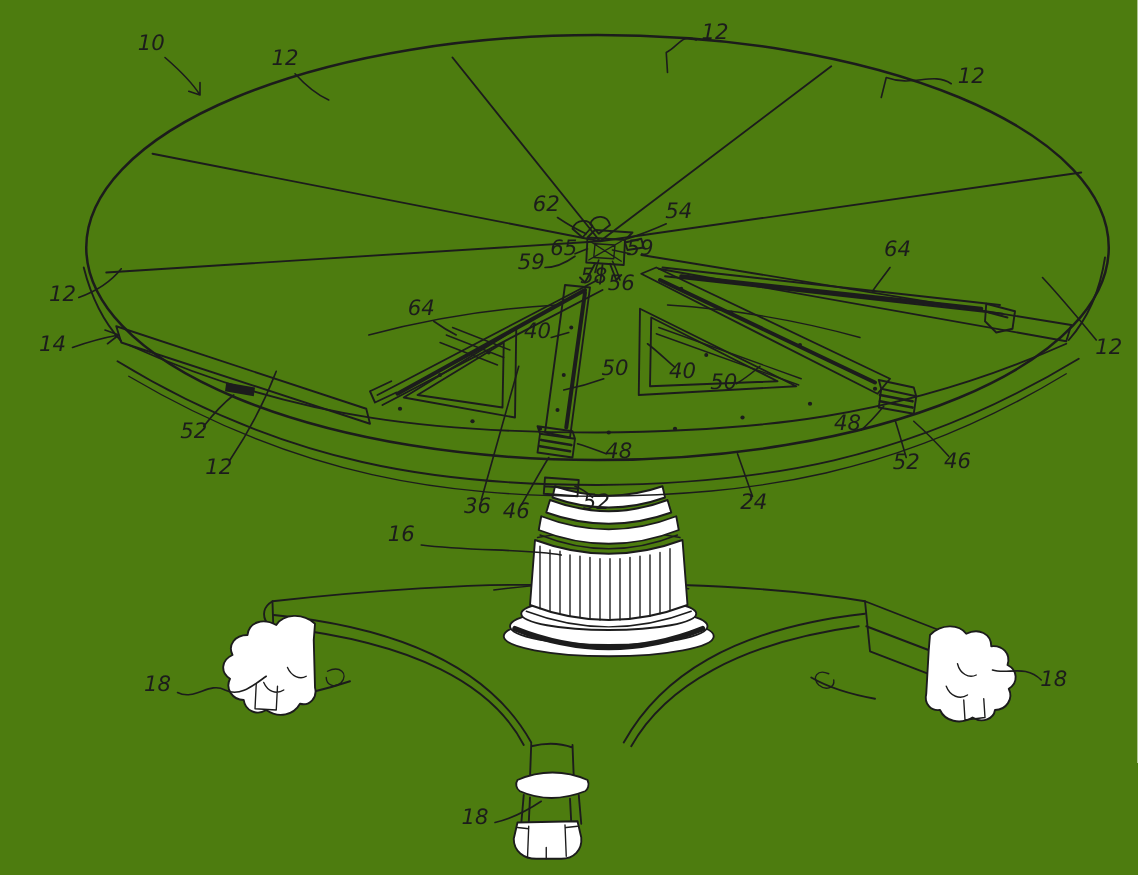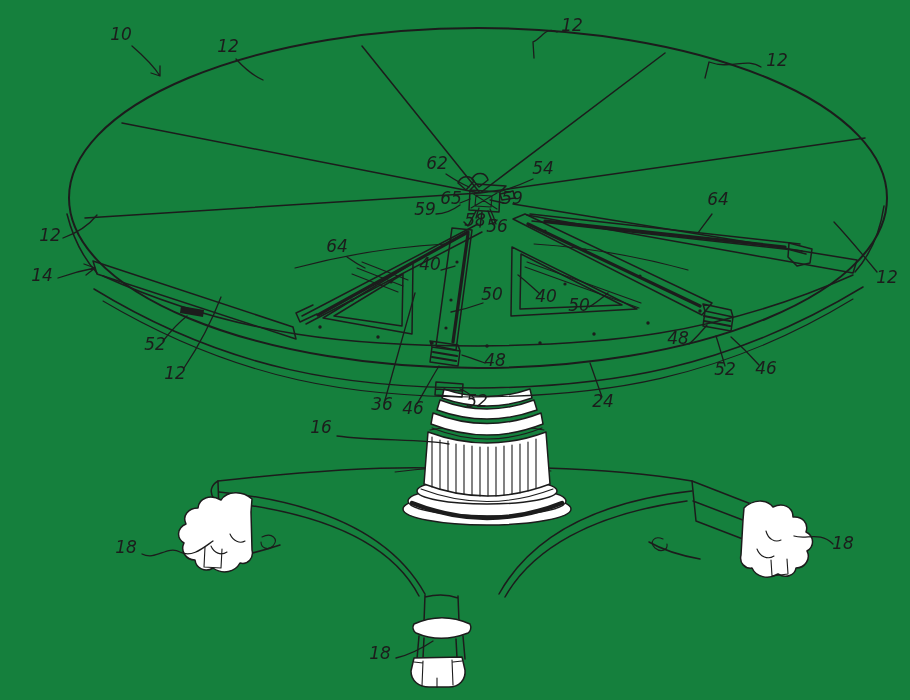--- a/index.html
+++ b/index.html
@@ -17,21 +17,21 @@
   .wfill{fill:#ffffff;}
   .inkfill{fill:var(--ink,#1c1c1c);stroke:none;}
   .dot{fill:var(--ink,#1c1c1c);stroke:none;}
   .ref-num{font-family:"DejaVu Sans",sans-serif;font-style:italic;font-size:17px;
       fill:var(--ink,#1c1c1c);stroke:none;text-anchor:middle;}
   .lead{stroke-width:1.3;fill:none;}
 </style>
 </head>
 <body>
 
-<div id="stage" style="background: #15803d;">
+<div id="stage" style="background: #4d7c0f;">
 <svg id="drawing" width="910" height="700" viewBox="0 0 910 700" style="--ink: #1c1c1c;">
 
   <g>
     <path d="M218,481 C300,472 380,467 430,468 M545,468 C610,470 656,475 692,481"></path>
     <path class="thin" d="M395,472 Q470,462 551,471"></path>
     <path d="M219,492 C330,503 395,540 425,594"></path>
     <path d="M224,502 C332,514 394,548 419,596"></path>
     <path d="M692,491 C585,503 528,542 499,594"></path>
     <path d="M687,501 C592,514 532,549 505,597"></path>
     <path d="M220,559 C245,556 265,550 280,545"></path>

